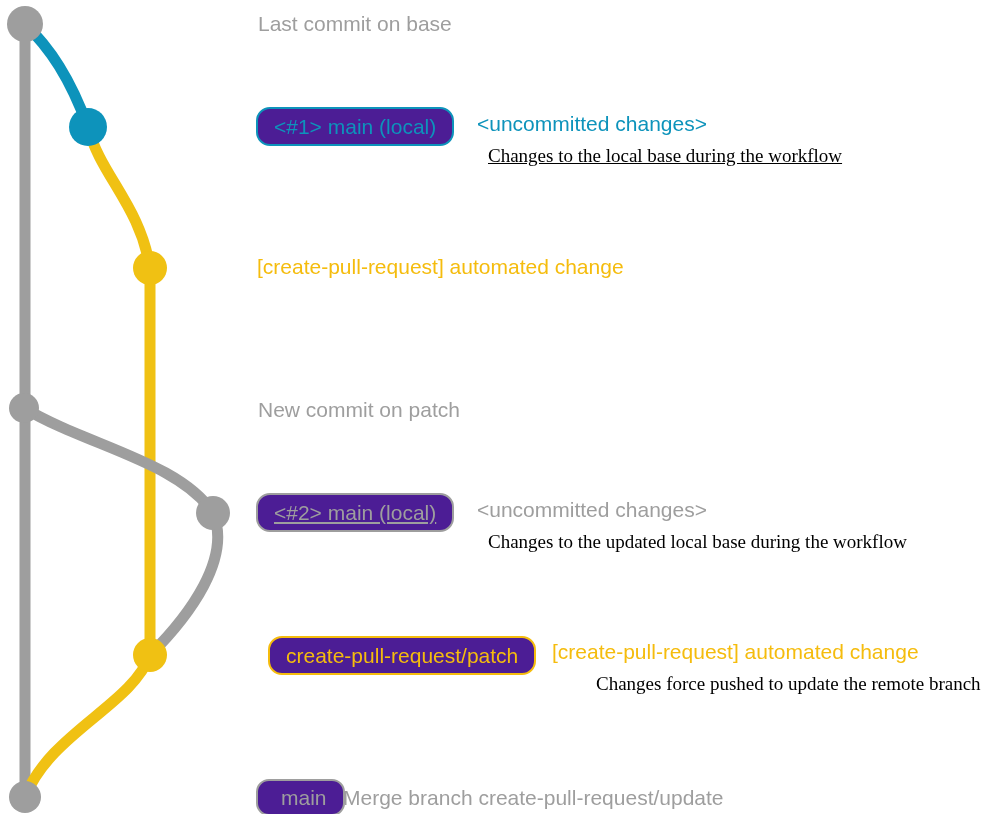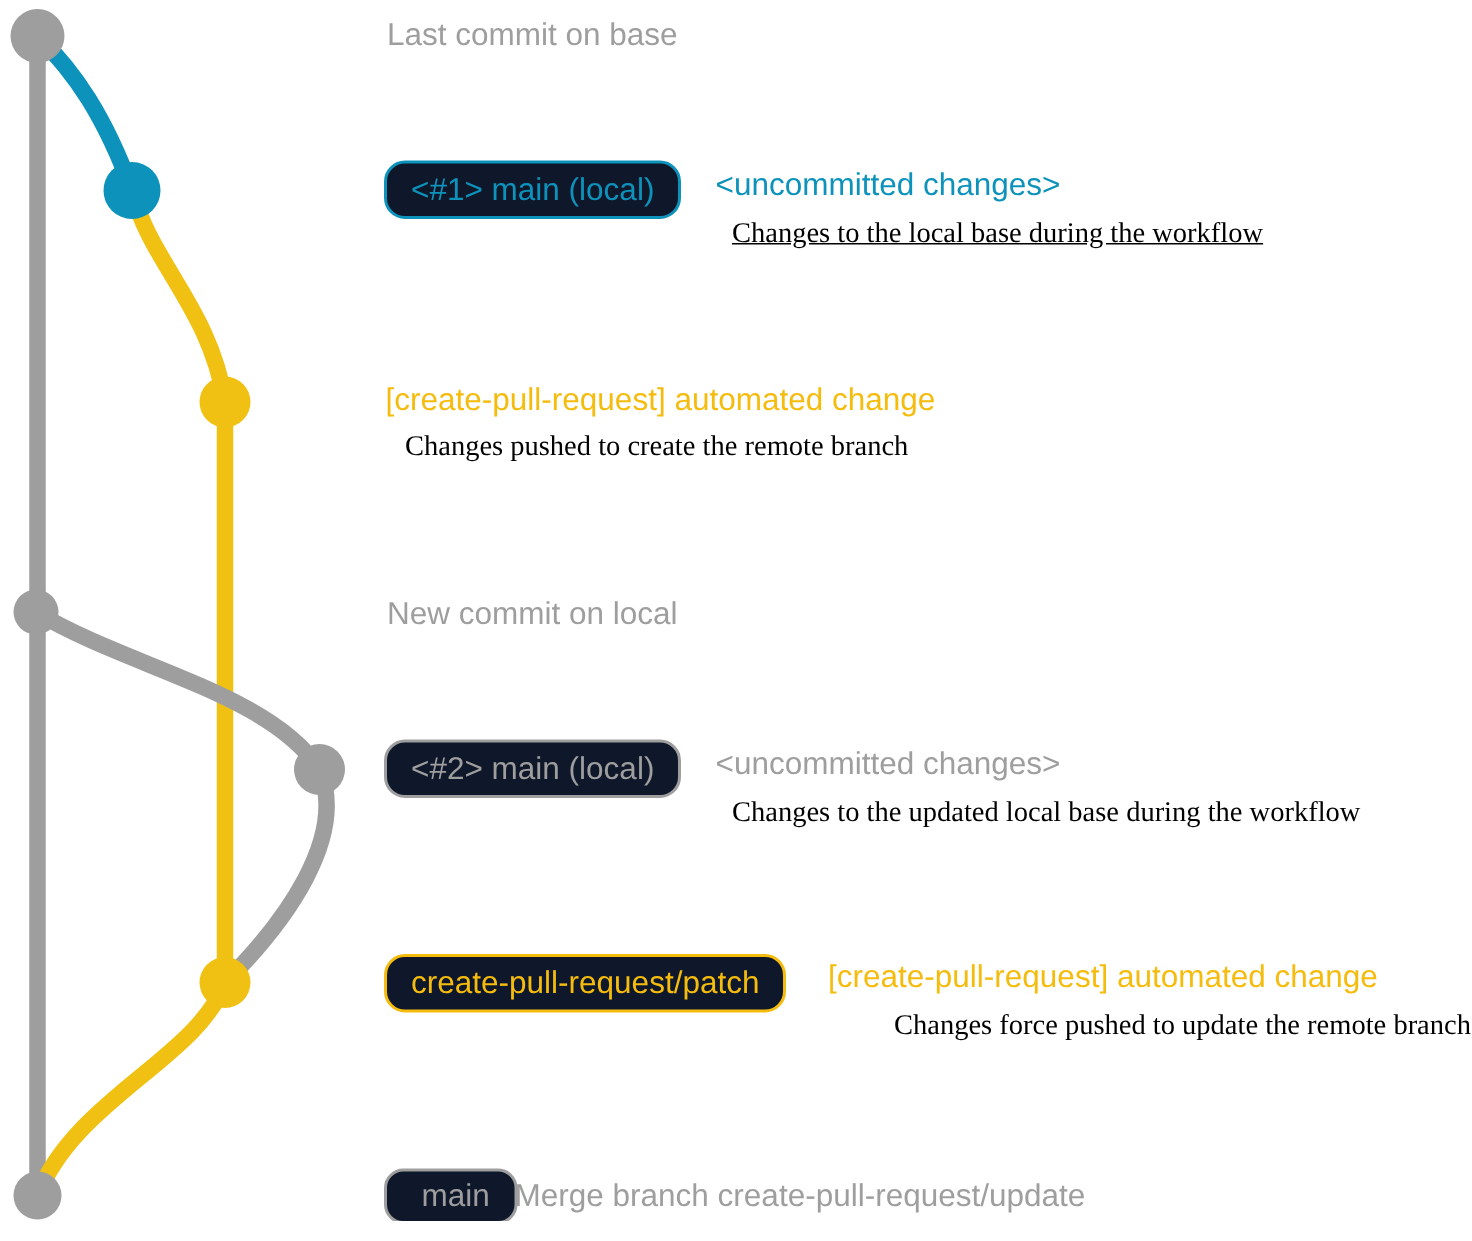--- a/index.html
+++ b/index.html
@@ -17,21 +17,21 @@
     font-family:"Liberation Serif", serif;
     font-size:19px;color:#000000;
   }
   .badge{
     display:inline-flex;align-items:center;
     height:39px;box-sizing:border-box;
     padding:0 16px;
     border:2px solid currentColor;
     border-radius:14px;
     font-size:21px;
-    background:#0f172a;
+    background:#4c1d95;
   }
   .blue{color:#0D93BB;}
   .gray{color:#9E9E9E;}
   .yellow{color:#F5BC0D;}
   svg{display:block;}
 </style>
 </head>
 <body>
 
 <div class="canvas">
@@ -61,28 +61,27 @@
     <circle cx="25" cy="797" r="16" fill="#9E9E9E"></circle>
   </svg>
 
   <div class="abs caption" style="left:258px;top:12px;">Last commit on base</div>
 
   <span class="abs badge blue" style="left:256px;top:107px;">&lt;#1&gt; main (local)</span>
   <div class="abs heading blue" style="left:477px;top:112px;">&lt;uncommitted changes&gt;</div>
   <div class="abs desc" style="left:488px;top:145px;text-decoration:underline;">Changes to the local base during the workflow</div>
 
   <div class="abs heading yellow" style="left:257px;top:255px;">[create-pull-request] automated change</div>
-  <div class="abs desc" style="left:270px;top:287px;">Changes pushed to create the remote branch</div>
 
-  <div class="abs caption" style="left:258px;top:398px;">New commit on local</div>
+  <div class="abs caption" style="left:258px;top:398px;">New commit on patch</div>
 
-  <span class="abs badge gray" style="left:256px;top:493px;">&lt;#2&gt; main (local)</span>
+  <span class="abs badge gray" style="left:256px;top:493px;text-decoration:underline;">&lt;#2&gt; main (local)</span>
   <div class="abs heading gray" style="left:477px;top:498px;">&lt;uncommitted changes&gt;</div>
   <div class="abs desc" style="left:488px;top:531px;">Changes to the updated local base during the workflow</div>
 
-  <span class="abs badge yellow" style="left:256px;top:636px;text-align:center;">create-pull-request/patch</span>
+  <span class="abs badge yellow" style="left:268px;top:636px;text-align:center;">create-pull-request/patch</span>
   <div class="abs heading yellow" style="left:552px;top:640px;">[create-pull-request] automated change</div>
   <div class="abs desc" style="left:596px;top:673px;">Changes force pushed to update the remote branch</div>
 
   <span class="abs badge gray" style="left:256px;top:779px;height:37px;border-radius:13px;padding-left:23px;">main</span>
   <div class="abs heading gray" style="left:343px;top:786px;">Merge branch create-pull-request/update</div>
 
 </div>
 
 </body></html>

